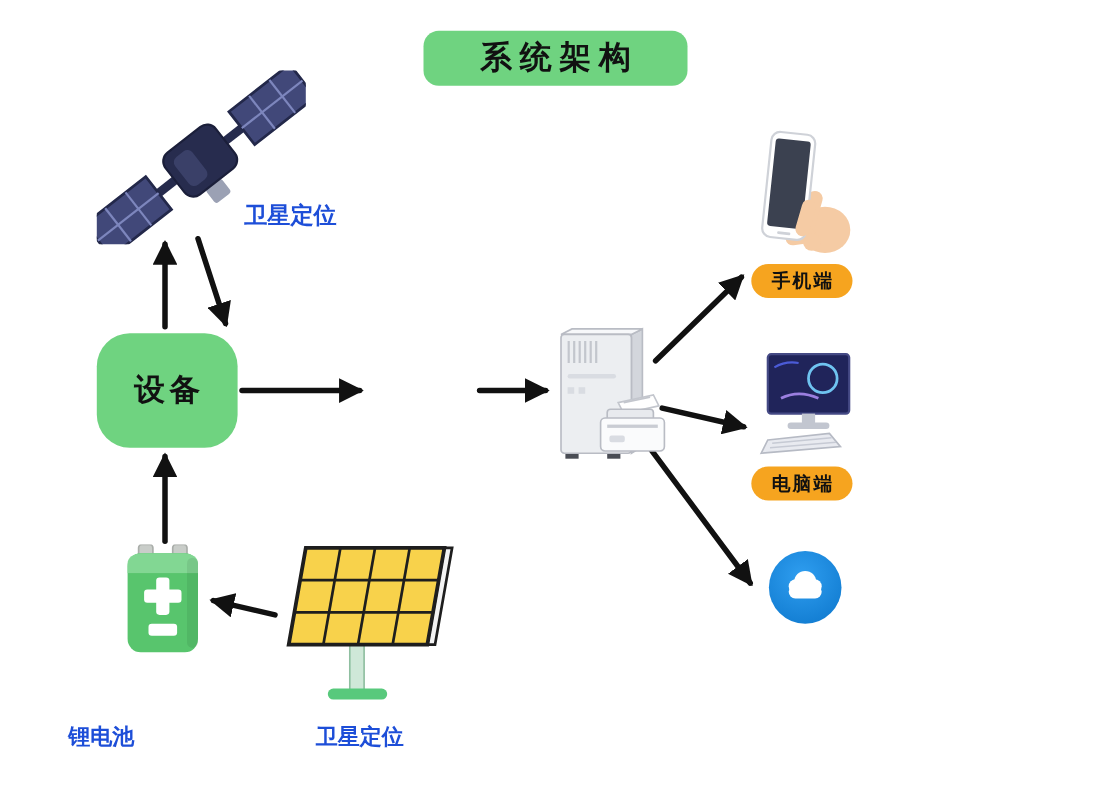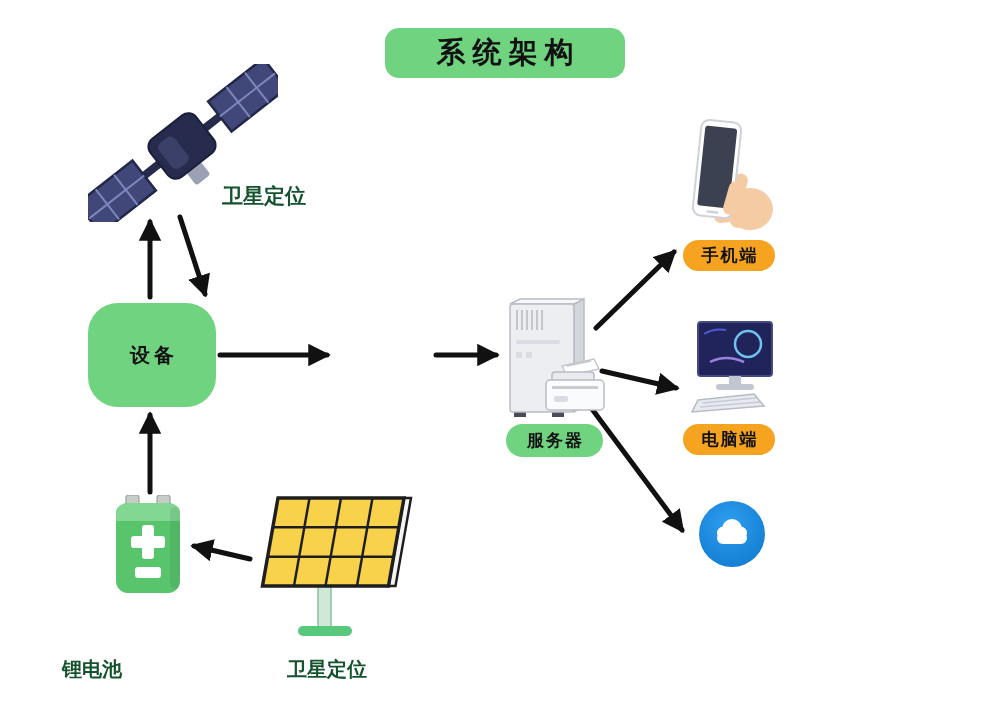--- a/index.html
+++ b/index.html
@@ -14,35 +14,35 @@
     left:385px; top:16px; width:240px; height:50px;
     background:#6FD380; border-radius:14px;
     display:flex; align-items:center; justify-content:center;
     font-size:29px; font-weight:800; letter-spacing:7px; padding-left:7px;
   }
 
   .device-block {
     left:88px; top:291px; width:128px; height:104px;
     background:#6FD380; border-radius:30px;
     display:flex; align-items:center; justify-content:center;
-    font-size:20px; font-weight:800; letter-spacing:4px; padding-left:4px;
+    font-size:28px; font-weight:800; letter-spacing:4px; padding-left:4px;
   }
 
   .pill {
     display:flex; align-items:center; justify-content:center;
     border-radius:999px; font-weight:800; font-size:17px; color:#111;
     letter-spacing:2px; padding-left:2px;
   }
   .pill-http   { left:336px; top:327px; width:97px;  height:32px; background:#F4868E; letter-spacing:1px; }
   .pill-server { left:506px; top:412px; width:97px;  height:33px; background:#6FD380; }
   .pill-mobile { left:683px; top:228px; width:92px;  height:31px; background:#F6A41F;text-align:center; }
   .pill-pc     { left:683px; top:412px; width:92px;  height:31px; background:#F6A41F;text-align:right; }
   .pill-cloud  { left:684px; top:577px; width:101px; height:31px; background:#F6A41F; }
 
-  .plain-label { font-weight:600; color:#14532d;text-align:right; }
+  .plain-label { font-weight:600; color:#1d4ed8;text-align:right; }
   .label-satellite { left:222px; top:170px; font-size:21px; }
   .label-battery   { left:62px;  top:644px; font-size:20px; }
   .label-solar     { left:287px; top:644px; font-size:20px; }
 
   .icon-satellite { left:88px;  top:52px;  width:190px; height:158px; }
   .icon-server    { left:502px; top:282px; width:108px; height:125px; }
   .icon-phone     { left:680px; top:105px; width:95px;  height:115px; }
   .icon-monitor   { left:690px; top:308px; width:90px;  height:95px;  }
   .icon-cloud     { left:697px; top:487px; width:70px;  height:70px;  }
   .icon-battery   { left:113px; top:483px; width:70px;  height:100px; }
@@ -121,21 +121,20 @@
       <rect x="14" y="58" width="6" height="6" fill="#d9dce2"></rect>
       <rect x="24" y="58" width="6" height="6" fill="#d9dce2"></rect>
       <polygon points="60,72 92,65 97,75 65,82" fill="#ffffff" stroke="#c3c6cd" stroke-width="1.5"></polygon>
       <line x1="65" y1="72" x2="89" y2="67" stroke="#c3c6cd" stroke-width="1.5"></line>
       <rect x="50" y="78" width="42" height="12" rx="3" fill="#e8eaee" stroke="#b9bcc4" stroke-width="1.5"></rect>
       <rect x="44" y="86" width="58" height="30" rx="4" fill="#fafbfc" stroke="#b9bcc4" stroke-width="1.5"></rect>
       <rect x="50" y="92" width="46" height="3" fill="#c9ccd3"></rect>
       <rect x="52" y="102" width="14" height="6" rx="2" fill="#d9dce2"></rect>
     </svg>
   </div>
-  <div class="abs pill pill-server">服务器</div>
 
   <div class="abs icon-phone">
     <svg viewBox="0 0 95 115" width="95" height="115">
       <g fill="#f5cba4">
         <ellipse cx="70" cy="92" rx="23" ry="21"></ellipse>
         <rect x="50" y="56" width="14" height="42" rx="7" transform="rotate(16 57 77)"></rect>
         <rect x="34" y="92" width="28" height="13" rx="6.5" transform="rotate(-8 48 98)"></rect>
         <circle cx="58" cy="103" r="8"></circle>
       </g>
       <g transform="rotate(6 37 52)">

